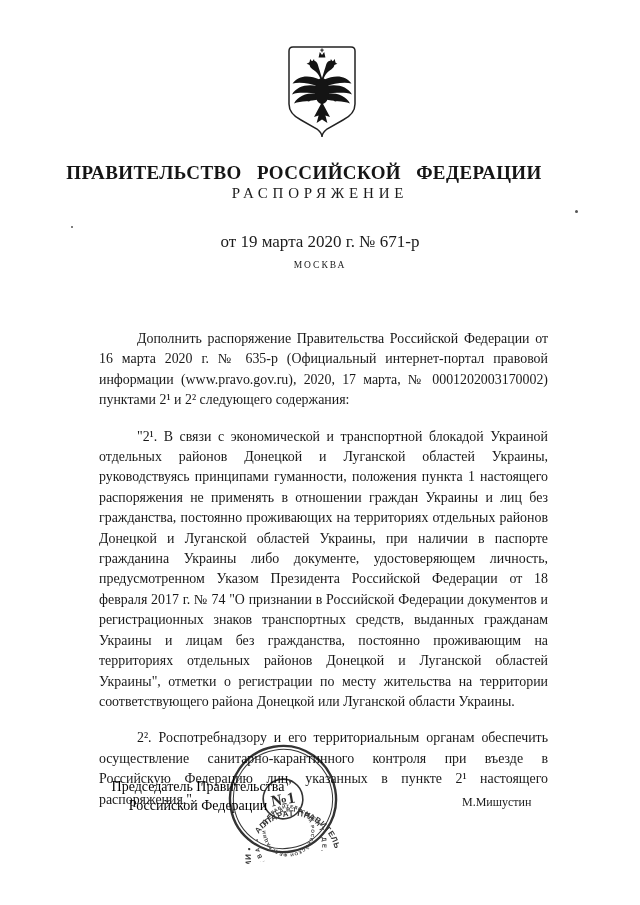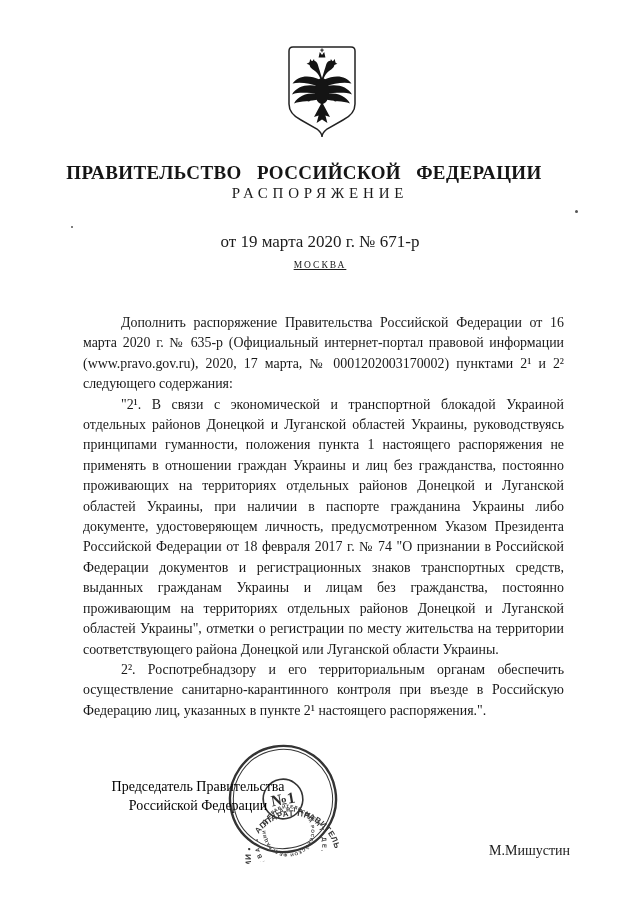--- a/index.html
+++ b/index.html
@@ -17,34 +17,34 @@
   .doc-type{
     position:absolute;left:0;top:185px;width:640px;text-align:center;
     font-size:15px;letter-spacing:4.8px;color:#1b1b1b;
   }
   .date-line{
     position:absolute;left:0;top:232px;width:640px;text-align:center;
     font-size:17px;color:#1b1b1b;
   }
   .city{
     position:absolute;left:0;top:260px;width:640px;text-align:center;
-    font-size:9.5px;letter-spacing:2px;color:#1b1b1b;text-decoration:underline;
+    font-size:9.5px;letter-spacing:2px;color:#1b1b1b;
   }
   .body-text{
     position:absolute;left:83px;top:313px;width:481px;
     font-size:13.9px;line-height:20.4px;text-align:justify;color:#181818;
   }
-  .body-text p{margin:0;text-indent:38px;}
+  .body-text p{margin:16px;text-indent:38px;}
   .sig-title{
     position:absolute;left:78px;top:777px;width:240px;text-align:center;
     font-size:14px;line-height:19px;color:#000000;
   }
   .sig-name{
-    position:absolute;left:462px;top:843px;width:108px;text-align:right;
-    font-size:14px;color:#1b1b1b;
+    position:absolute;left:462px;top:795px;width:108px;
+    font-size:12px;color:#1b1b1b;
   }
   .stamp{
     position:absolute;left:225px;top:741px;width:116px;height:116px;
     transform:rotate(-10deg);mix-blend-mode:multiply;opacity:0.92;
   }
   .stamp text{font-family:"Liberation Sans","DejaVu Sans",sans-serif;}
   .stamp .center-no{font-family:"Liberation Serif","DejaVu Serif",serif;}
   .speck{position:absolute;background:#555;border-radius:50%;}
   .speck-1{left:575px;top:210px;width:3px;height:3px;}
   .speck-2{left:71px;top:226px;width:2px;height:2px;}

